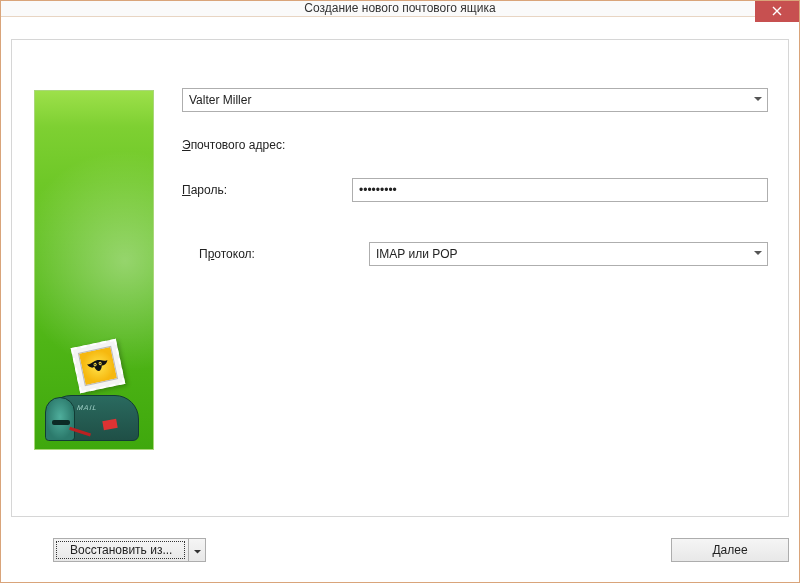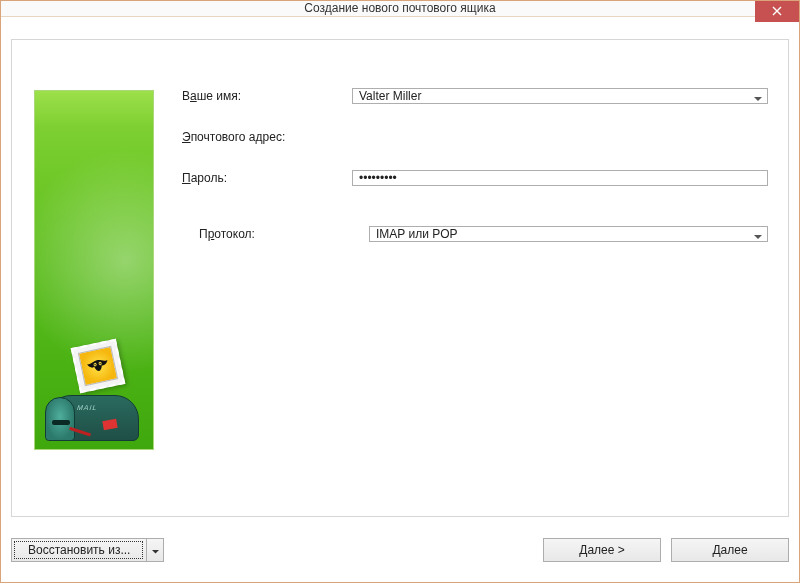--- a/index.html
+++ b/index.html
@@ -164,21 +164,21 @@
     color: #222;
     font-size: 12px;
   }
   .lbl .ul { text-decoration: underline; }
   .field {
     flex: 1;
     position: relative;
   }
   .combo, .txt {
     width: 100%;
-    height: 16px;
+    height: 24px;
     border: 1px solid #aeaeae;
     background: #fff;
     font-family: inherit;
     font-size: 12px;
     padding: 0 22px 0 6px;
     color: #222;
     outline: none;
   }
   .combo-arrow {
     position: absolute;
@@ -204,20 +204,21 @@
     border: 1px solid #adadad;
     background: linear-gradient(to bottom, #f5f5f5, #e8e8e8);
     font-family: inherit;
     font-size: 12px;
     color: #222;
     cursor: pointer;
     padding: 0 16px;
     display: inline-flex;
     align-items: center;
     justify-content: center;
+    margin-left: 42px;
   }
   .btn.focus { outline: 1px dotted #333; outline-offset: -4px; }
   .split-btn {
     display: inline-flex;
     height: 24px;
   }
   .split-btn .btn { border-right: none; }
   .split-arrow {
     width: 18px; height: 24px;
     border: 1px solid #adadad;
@@ -269,23 +270,20 @@
             <div class="mailbox-slot"></div>
           </div>
         <div class="mailbox-flag-pole"></div>
         <div class="mailbox-flag"></div>
       </div>
     </div>
 
     <div class="form">
 
       <div class="row">
-        <div class="lbl">
-          <span>В</span><span class="ul">а</span><span>ше имя:</span>
-        </div>
         <div class="field">
           <input class="combo" type="text" value="Valter Miller" style="">
           <span class="combo-arrow">
             <svg viewBox="0 0 8 5">
                 <path d="M0 0 L4 4 L8 0 Z" fill="#555"></path>
               </svg>
           </span>
         </div>
       </div>
 
@@ -327,17 +325,16 @@
       <button class="btn focus">Восстановить из...</button>
       <span class="split-arrow">
         <span>
           <svg viewBox="0 0 7 4">
               <path d="M0 0 L3.5 3.5 L7 0 Z" fill="#333"></path>
             </svg>
         </span>
       </span>
     </span>
     <span class="spacer"></span>
-    <button class="btn wide">Далее  &gt;</button>
     <button class="btn wide">Далее</button>
   </div>
 
 </div>
 
 </body></html>

